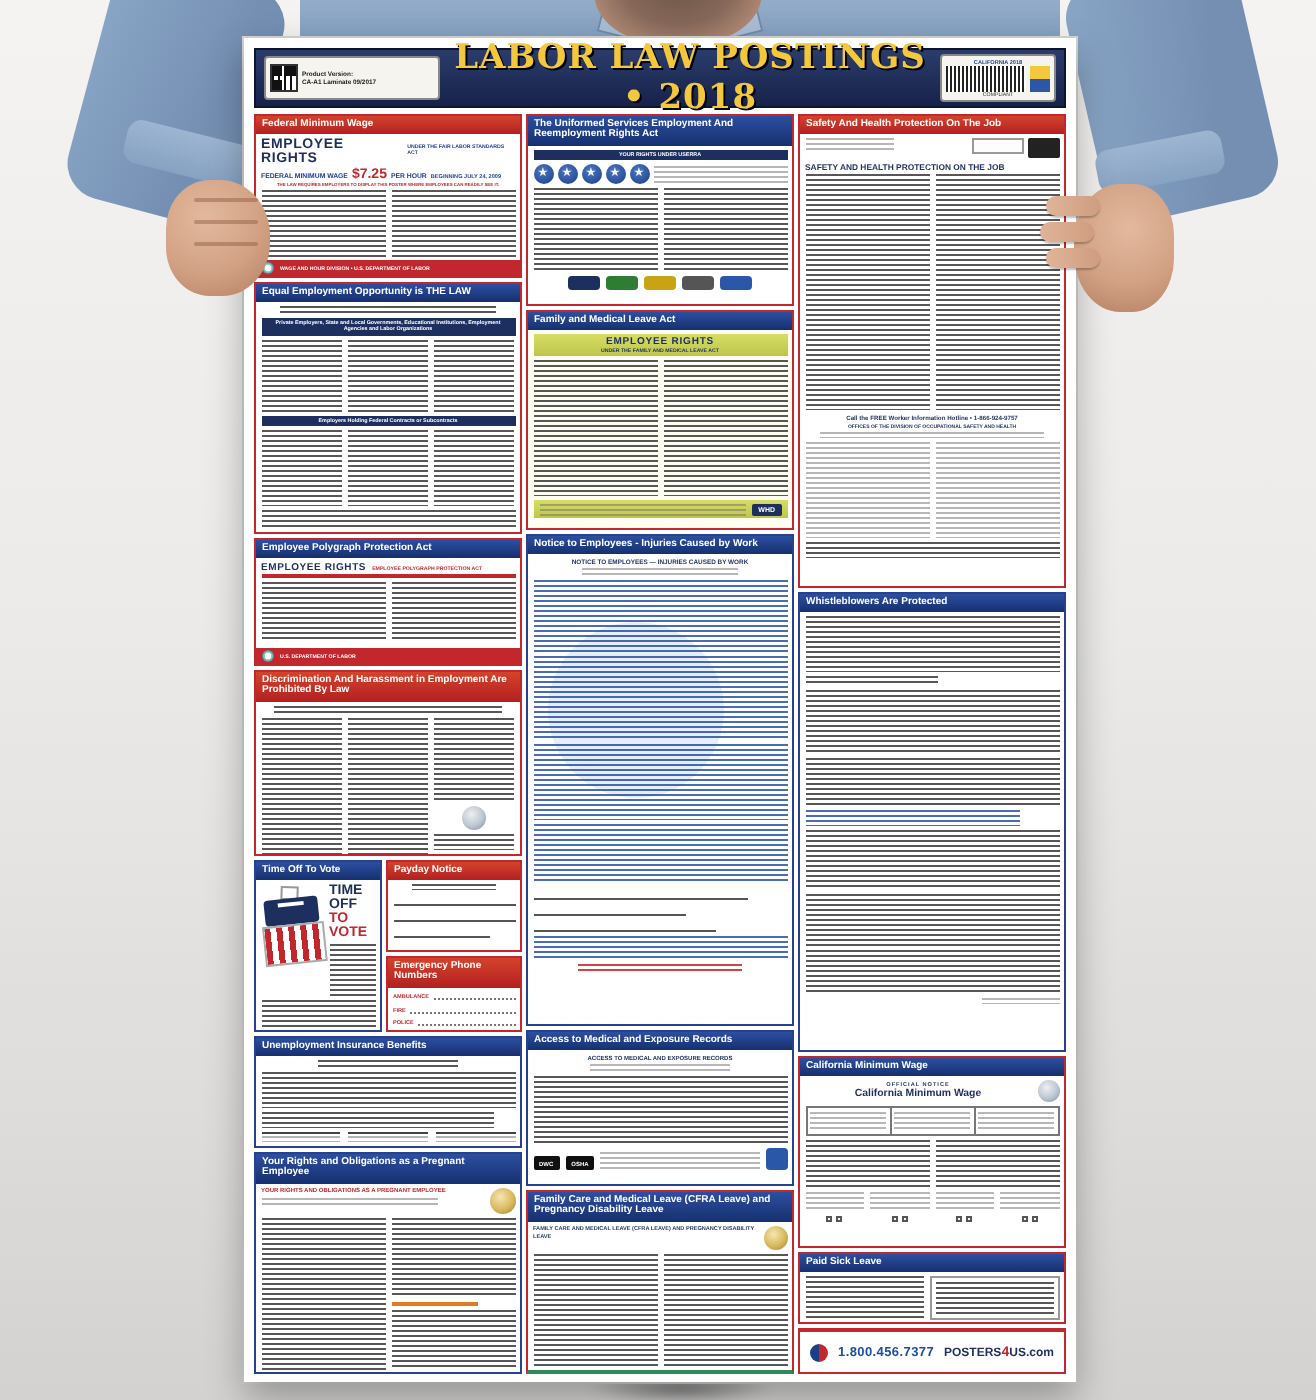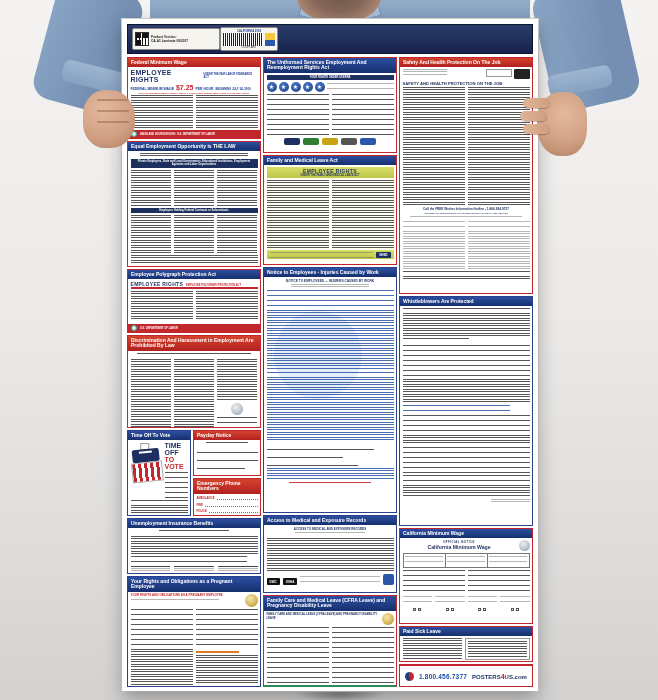--- a/index.html
+++ b/index.html
@@ -117,20 +117,21 @@
   <div class="poster">
 
     <div class="masthead">
       <div class="ver-label">
         <div class="qr"></div>
         <div class="ver-txt">
           <div>Product Version:</div>
           <div>CA-A1 Laminate 09/2017</div>
         </div>
       </div>
+      <div class="m-title">LABOR LAW POSTINGS • 2018</div>
       <div class="upc-label">
         <div class="upc-top">CALIFORNIA 2018</div>
         <div class="upc-row">
           <div class="barcode"></div>
           <div class="swatch"></div>
         </div>
         <div class="upc-bot">COMPLIANT</div>
       </div>
     </div>
 

